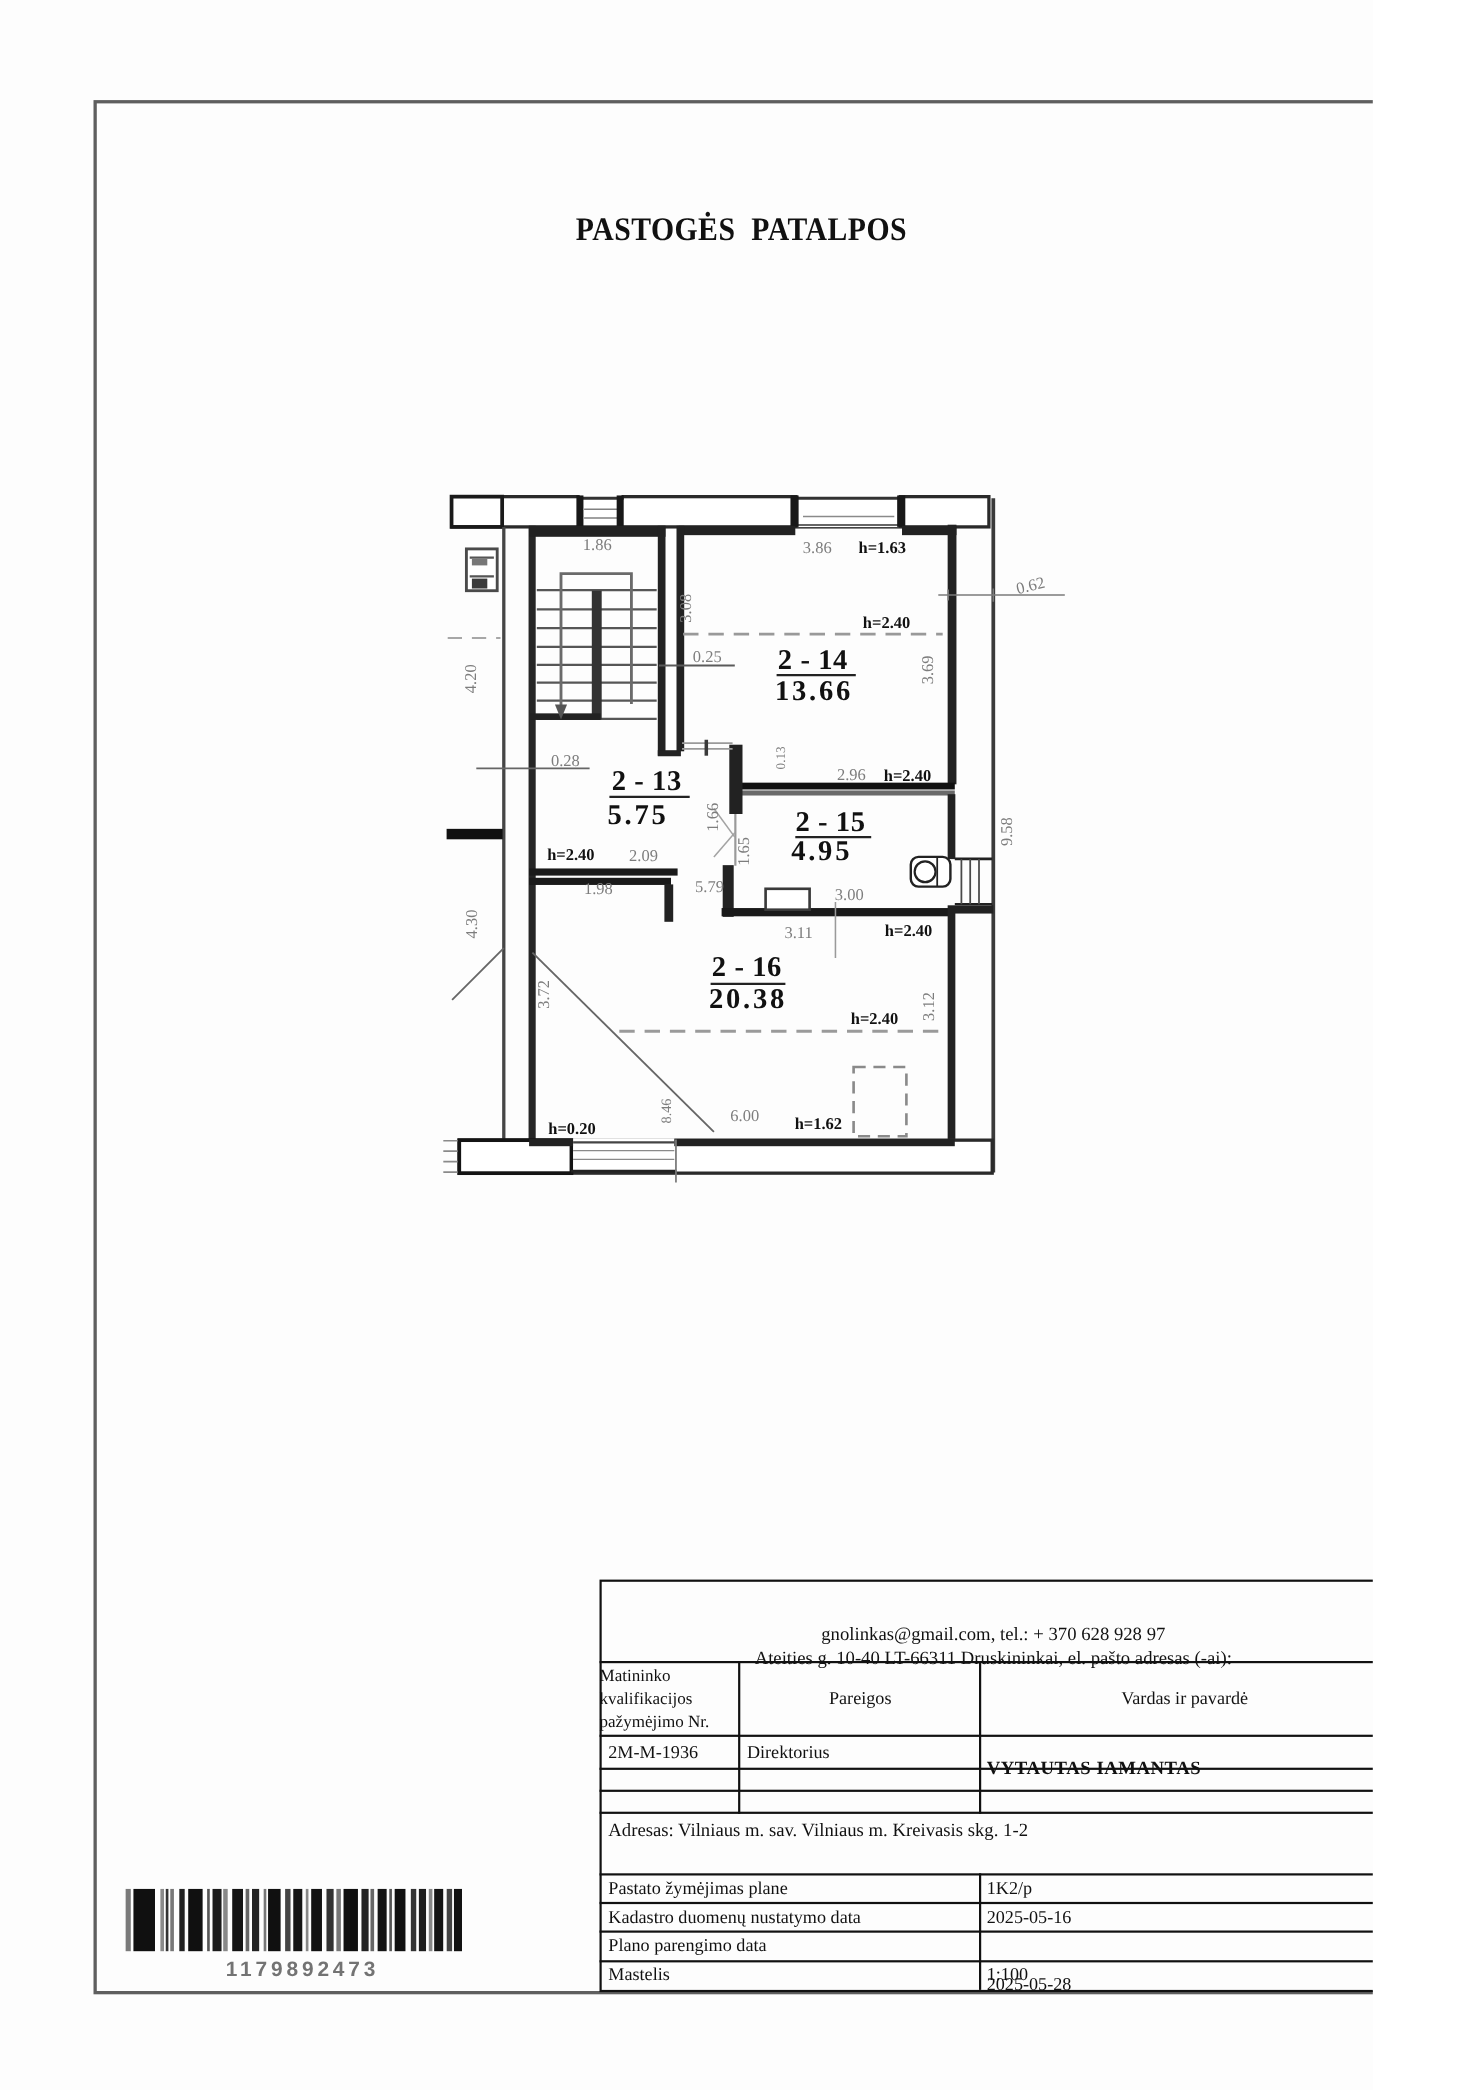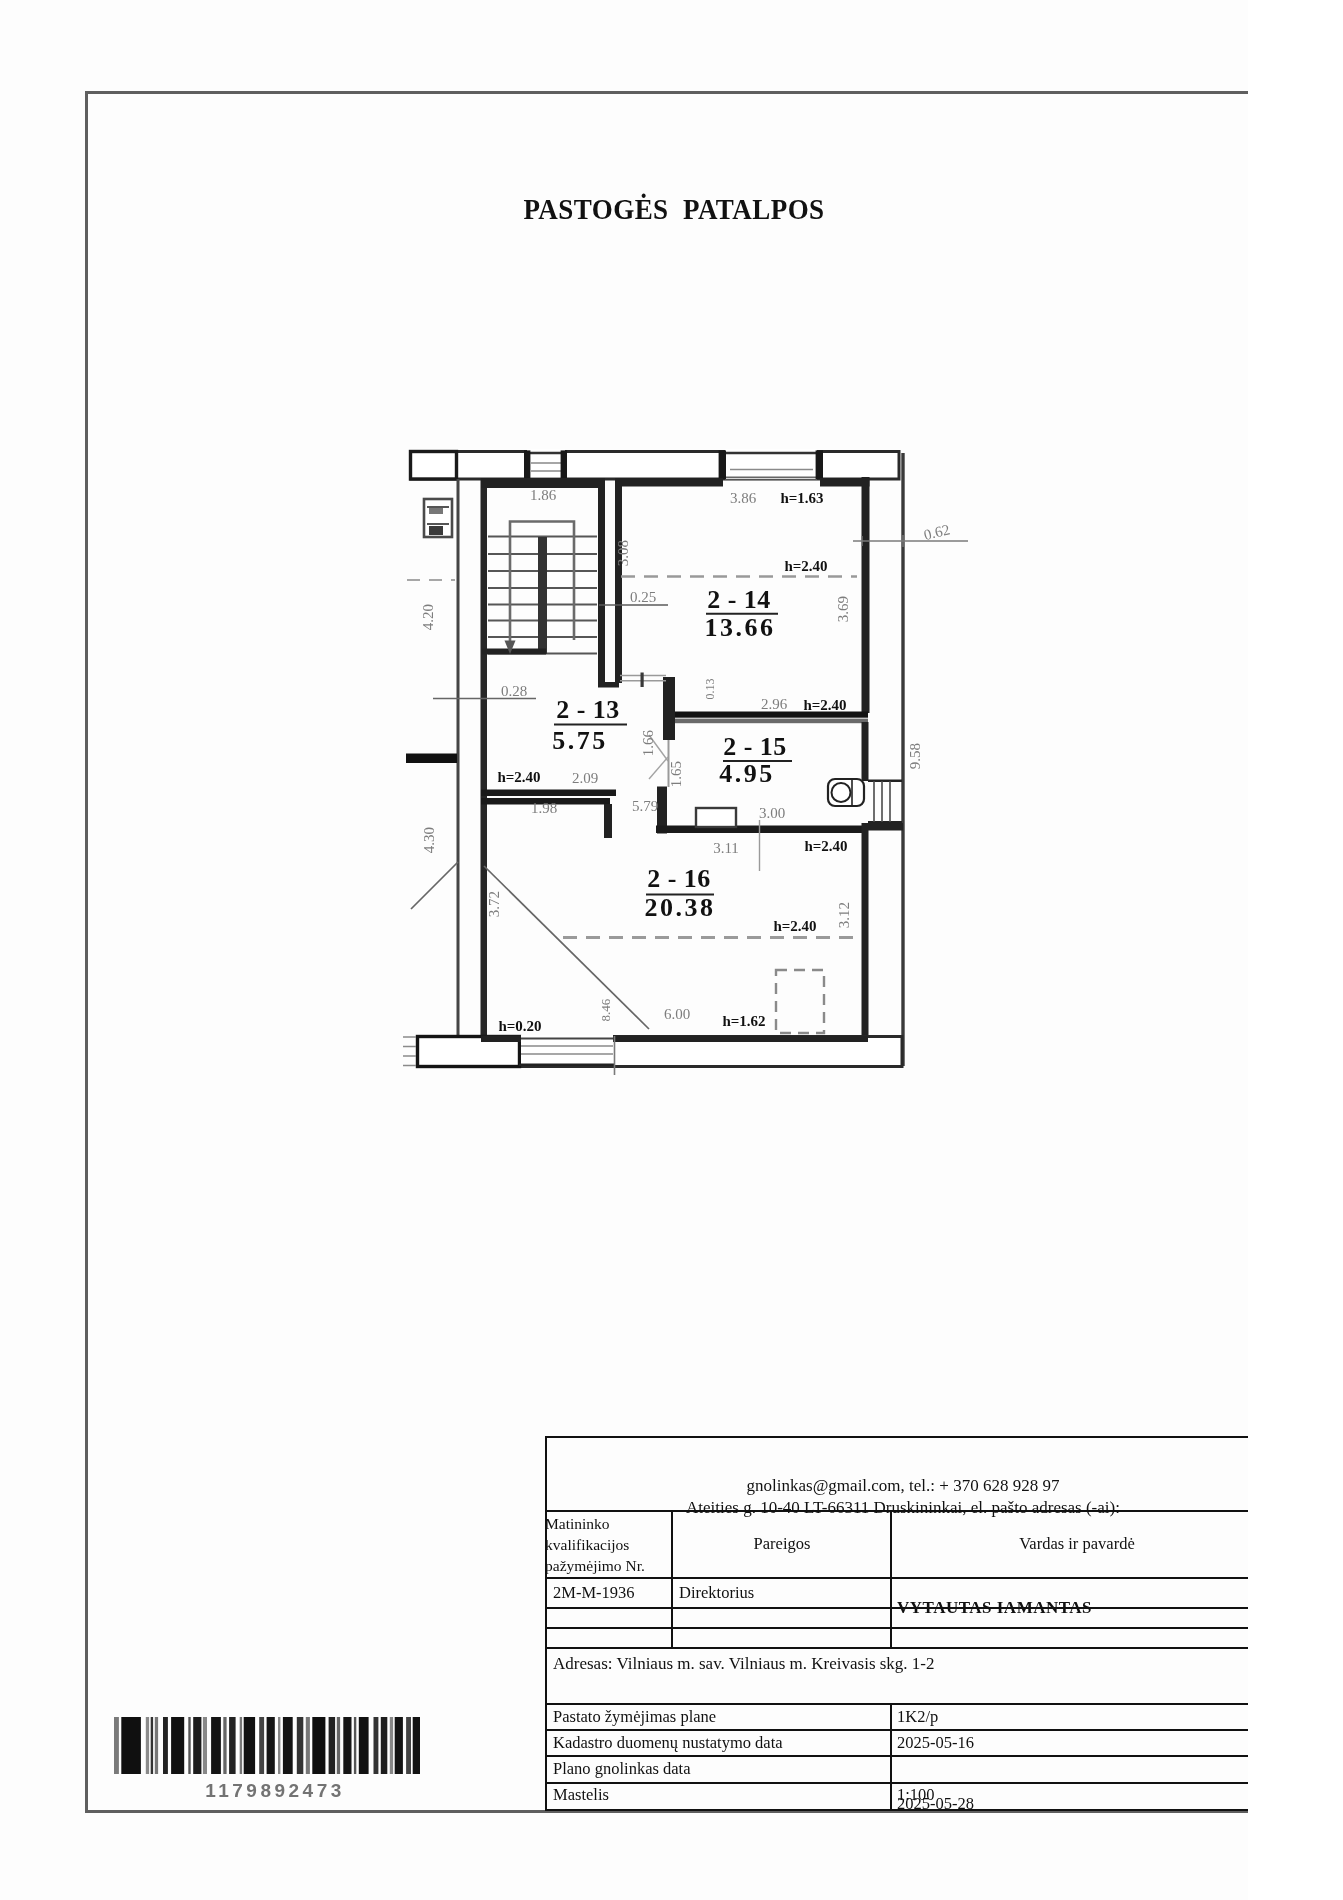--- a/index.html
+++ b/index.html
@@ -291,21 +291,21 @@
   <div class="abs" style="left:553px;top:1654px;font-size:17px;">Adresas: Vilniaus m. sav. Vilniaus m. Kreivasis skg. 1-2</div>
 
   <div class="abs" style="left:553px;top:1707px;font-size:16.5px;">Pastato žymėjimas plane</div>
 
   <div class="abs" style="left:897px;top:1707px;font-size:16.5px;">1K2/p</div>
 
   <div class="abs" style="left:553px;top:1733px;font-size:16.5px;">Kadastro duomenų nustatymo data</div>
 
   <div class="abs" style="left:897px;top:1733px;font-size:16.5px;">2025-05-16</div>
 
-  <div class="abs" style="left:553px;top:1759px;font-size:16.5px;">Plano gnolinkas data</div>
+  <div class="abs" style="left:553px;top:1759px;font-size:16.5px;">Plano parengimo data</div>
 
   <div class="abs" style="left:897px;top:1759px;font-size:16.5px;margin-top:35px;">2025-05-28</div>
 
   <div class="abs" style="left:553px;top:1785px;font-size:16.5px;">Mastelis</div>
 
   <div class="abs" style="left:897px;top:1785px;font-size:16.5px;">1:100</div>
 
   <svg class="abs" style="left:114px;top:1717px;" width="306" height="57" viewBox="0 0 306 57">
     <rect x="0.0" y="0" width="4.9" height="57" fill="#7a7a7a"></rect>
     <rect x="7.3" y="0" width="19.6" height="57" fill="#101010"></rect>

